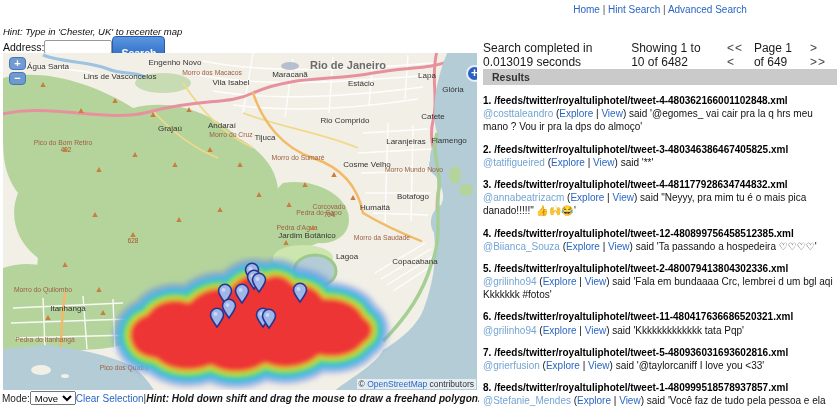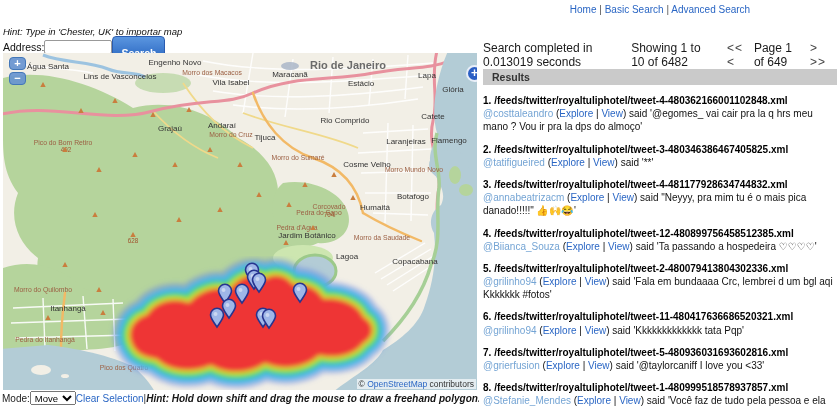--- a/index.html
+++ b/index.html
@@ -71,21 +71,21 @@
   #results-list{margin-top:1px}
   .result{margin-top:9px;font-size:10px;line-height:1.32;color:#111}
   .rpath{font-weight:bold;color:#000}
   .rbody a.ruser{color:var(--user-link)}
   .rbody a.rexp,.rbody a.rview{color:var(--link)}
 </style>
 </head>
 <body>
 
 <div class="left-panel">
-  <div class="addr-hint">Hint: Type in 'Chester, UK' to importar map</div>
+  <div class="addr-hint">Hint: Type in 'Chester, UK' to recenter map</div>
   <div class="addr-row">
     <label>Address:</label>
     <input type="text" value="" style="">
     <button class="search-btn">Search</button>
   </div>
 
   <div class="map">
     <svg viewBox="0 0 474 337" width="474" height="337">
       <defs>
         <filter id="soft" x="-20%" y="-20%" width="140%" height="140%">
@@ -272,21 +272,21 @@
     <a>Clear Selection</a>
     <span class="sep">|</span>
     <em>Hint: Hold down shift and drag the mouse to draw a freehand polygon. Double click to complete.</em>
   </div>
 </div>
 
 <div class="right-panel">
   <div class="topnav">
     <a>Home</a>
     <span class="sep">|</span>
-    <a>Basic Search</a>
+    <a>Hint Search</a>
     <span class="sep">|</span>
     <a>Advanced Search</a>
   </div>
   <div class="statusline">
     <span class="s1">Search completed in 0.013019 seconds</span>
     <span class="s2">Showing 1 to 10 of 6482</span>
     <span class="pager">&lt;&lt; &lt;</span>
     <span class="pgind">Page 1 of 649</span>
     <span class="pager">&gt; &gt;&gt;</span>
   </div>

